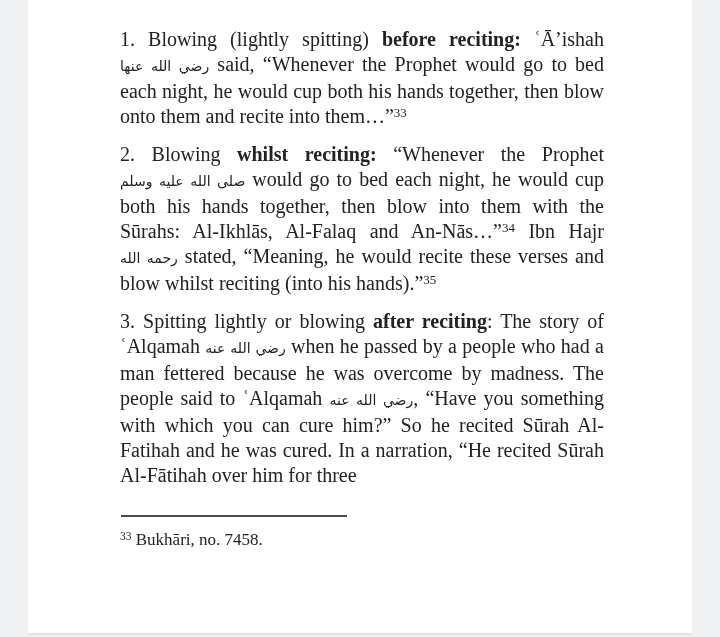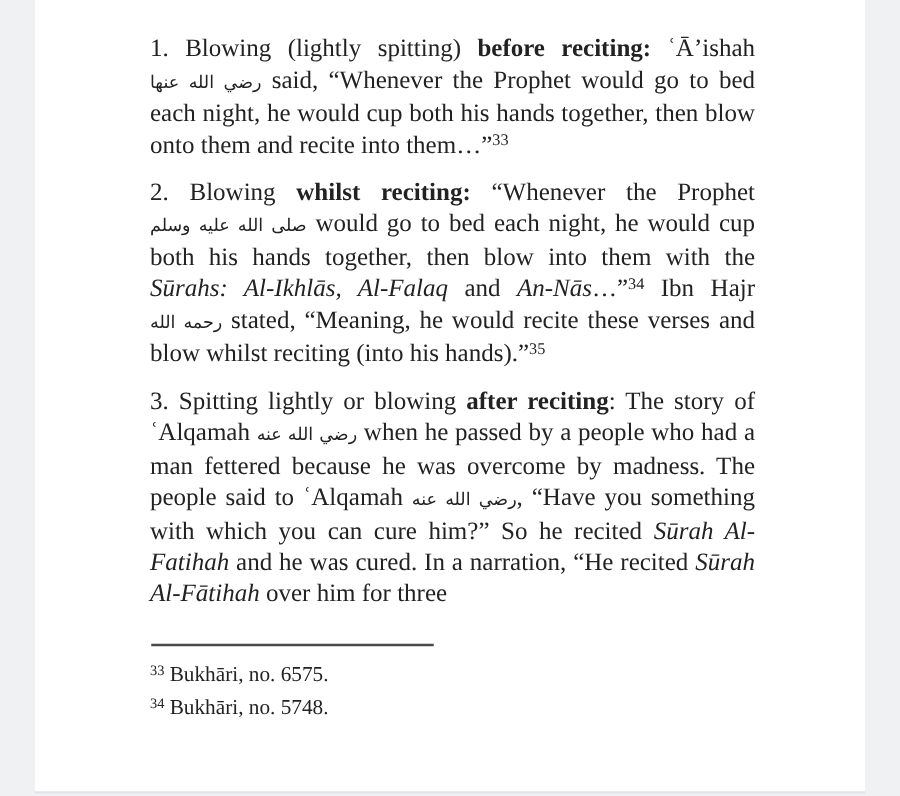--- a/index.html
+++ b/index.html
@@ -30,21 +30,21 @@
     padding: 27px 0 0 92px;
     width: 484px;
     font-size: 20px;
     line-height: 25px;
     color: #222222;
     text-align: justify;
   }
   p.body-para { margin: 0 0 13px 0; }
   .seg-normal { }
   .seg-bold { font-weight: bold; }
-  .seg-italic { font-style: italic; }
+  .seg-italic { }
   .seg-arabic {
     font-family: "DejaVu Sans", sans-serif;
     font-size: 14px;
     white-space: nowrap;
   }
   .seg-sup {
     font-size: 13px;
     vertical-align: 6px;
     line-height: 0;
   }
@@ -70,19 +70,18 @@
 
 <div class="screen">
   <div class="gutter"></div>
   <div class="page">
     <div class="content">
       <p class="body-para"><span class="seg seg-normal">1. Blowing (lightly spitting) </span><span class="seg seg-bold">before reciting:</span><span class="seg seg-normal"> ʿĀ’ishah </span><span class="seg seg-arabic">رضي الله عنها</span><span class="seg seg-normal"> said, “Whenever the Prophet would go to bed each night, he would cup both his hands together, then blow onto them and recite into them…”</span><span class="seg seg-sup">33</span></p>
       <p class="body-para"><span class="seg seg-normal">2. Blowing </span><span class="seg seg-bold">whilst reciting:</span><span class="seg seg-normal"> “Whenever the Prophet </span><span class="seg seg-arabic">صلى الله عليه وسلم</span><span class="seg seg-normal"> would go to bed each night, he would cup both his hands together, then blow into them with the </span><span class="seg seg-italic">Sūrahs: Al-Ikhlās, Al-Falaq</span><span class="seg seg-normal"> and </span><span class="seg seg-italic">An-Nās</span><span class="seg seg-normal">…”</span><span class="seg seg-sup">34</span><span class="seg seg-normal"> Ibn Hajr </span><span class="seg seg-arabic">رحمه الله</span><span class="seg seg-normal"> stated, “Meaning, he would recite these verses and blow whilst reciting (into his hands).”</span><span class="seg seg-sup">35</span></p>
       <p class="body-para"><span class="seg seg-normal">3. Spitting lightly or blowing </span><span class="seg seg-bold">after reciting</span><span class="seg seg-normal">: The story of ʿAlqamah </span><span class="seg seg-arabic">رضي الله عنه</span><span class="seg seg-normal"> when he passed by a people who had a man fettered because he was overcome by madness. The people said to ʿAlqamah </span><span class="seg seg-arabic">رضي الله عنه</span><span class="seg seg-normal">, “Have you something with which you can cure him?” So he recited </span><span class="seg seg-italic">Sūrah Al-Fatihah</span><span class="seg seg-normal"> and he was cured. In a narration, “He recited </span><span class="seg seg-italic">Sūrah Al-Fātihah</span><span class="seg seg-normal"> over him for three</span></p>
       <div class="footnote-rule"></div>
       <div class="footnotes">
-        <p class="footnote"><span class="seg seg-sup">33</span><span class="seg seg-normal"> Bukhāri, no. 6575.</span></p>
-        <p class="footnote"><span class="seg seg-sup">34</span><span class="seg seg-normal"> Bukhāri, no. 5748.</span></p>
+        <p class="footnote"><span class="seg seg-sup">33</span><span class="seg seg-normal"> Bukhāri, no. 7458.</span></p>
       </div>
     </div>
   </div>
   <div class="gutter"></div>
 </div>
 
 </body></html>

